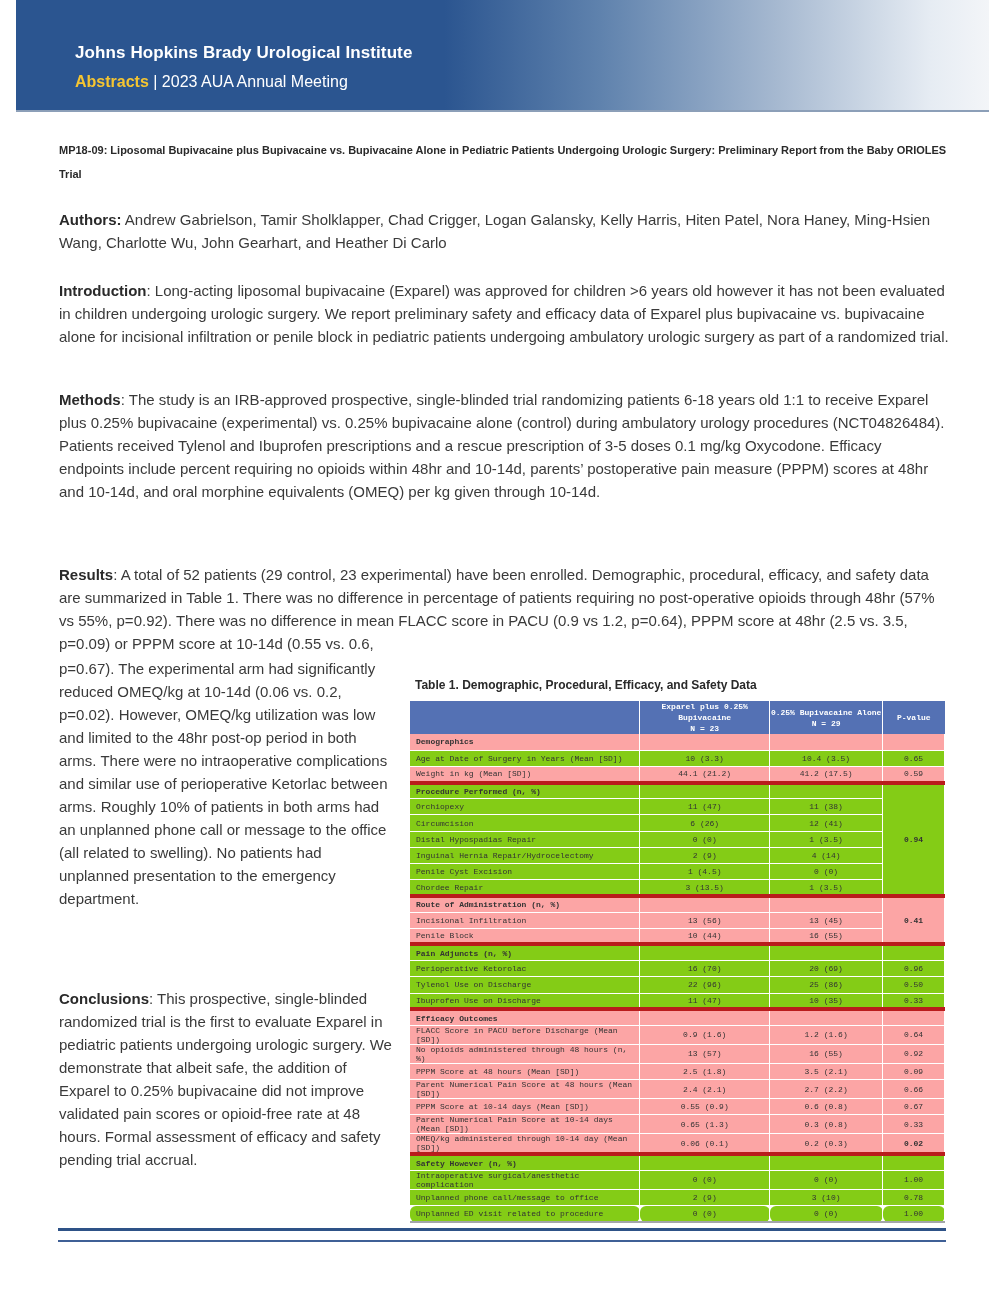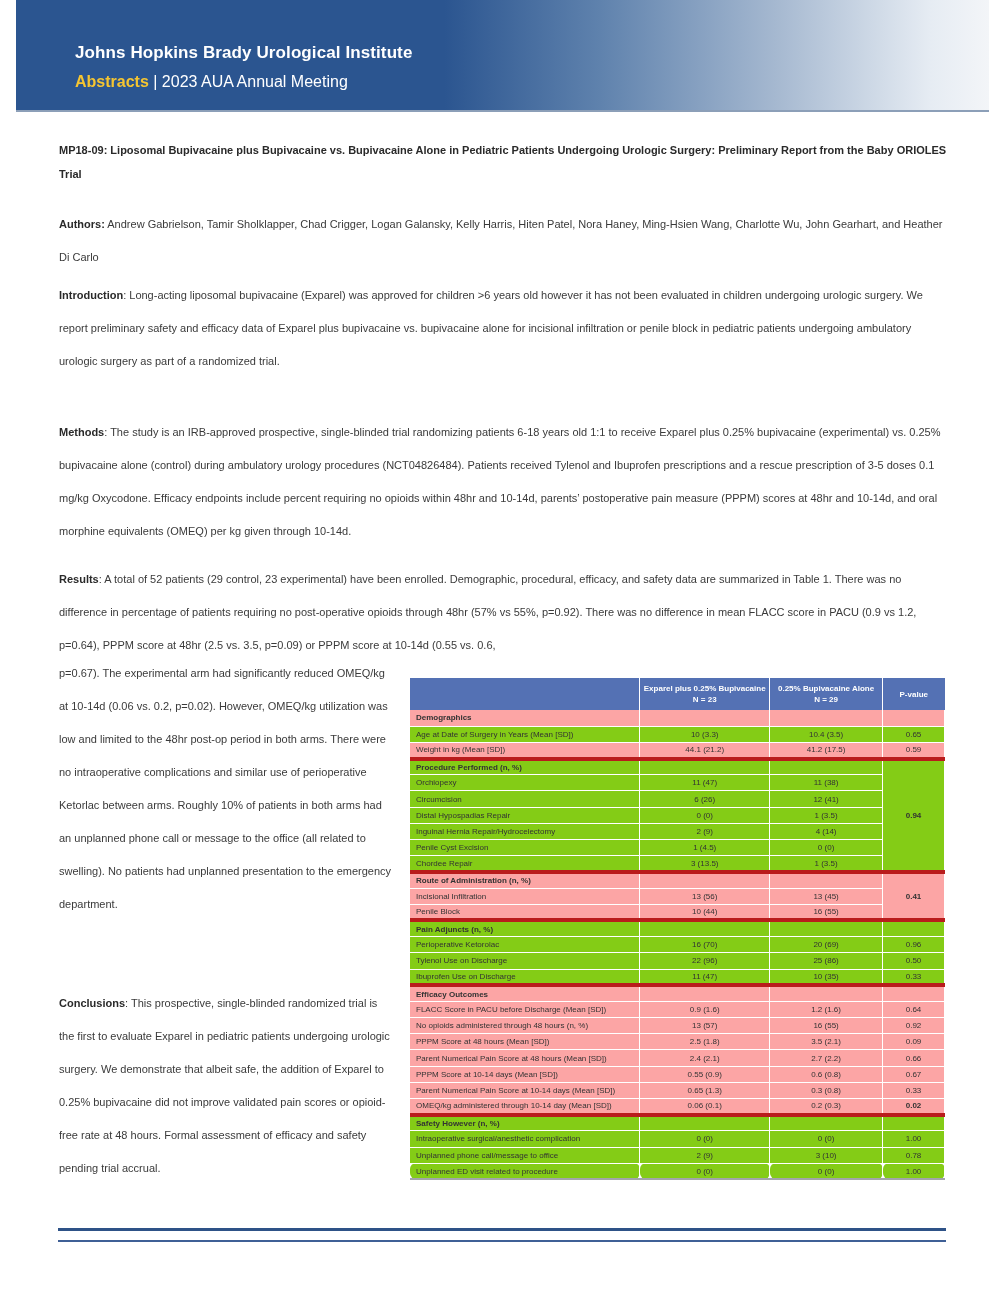--- a/index.html
+++ b/index.html
@@ -14,32 +14,32 @@
   }
   .banner .inst { position: absolute; left: 59px; top: 43px; font-size: 17px; font-weight: bold; color: #ffffff; letter-spacing: 0.1px; }
   .banner .sub { position: absolute; left: 59px; top: 73px; font-size: 16px; color: #ffffff; }
   .banner .sub .abs { color: #f5c531; font-weight: bold; }
   .logo { position: absolute; left: 758px; top: 46px; width: 190px; height: 44px; }
   .logo svg { position: absolute; left: 0; top: 0; }
   .logo .wordmark { position: absolute; left: 42px; top: 3px; font-family: "Liberation Serif", serif; font-size: 22px; color: #2e4f87; letter-spacing: -0.8px; transform: scaleX(0.88); transform-origin: left; white-space: nowrap; }
   .logo .med { position: absolute; left: 72px; top: 31px; font-size: 7px; font-weight: bold; color: #2e4f87; letter-spacing: 8px; }
 
   .title { position: absolute; left: 59px; top: 138px; width: 890px; font-size: 11px; font-weight: bold; line-height: 24px; color: #2a2a2a; }
-  .para { position: absolute; left: 59px; width: 890px; font-size: 11px; line-height: 33px; color: #3a3a3a; }
+  .para { position: absolute; left: 59px; width: 890px; font-size: 15px; line-height: 23px; color: #3a3a3a; }
   .para b { color: #2a2a2a; }
   .authors { top: 208px; }
   .intro { top: 279px; }
-  .methods { top: 416px; }
+  .methods { top: 388px; }
   .results { top: 563px; }
   .results-cont { top: 657px; width: 335px; }
   .concl { top: 987px; width: 335px; }
 
   .table-block { position: absolute; left: 410px; top: 678px; width: 537px; }
   .table-title { font-size: 12px; font-weight: bold; color: #2a2a2a; margin-bottom: 9px; padding-left: 5px; }
-  table { width: 535px; border-collapse: collapse; font-size: 8px; color: #333; }
+  table { width: 535px; border-collapse: collapse; font-size: 8px; color: #333; font-family: Liberation Mono, monospace; }
   th { background: #5471b4; color: #ffffff; font-size: 8px; font-weight: bold; height: 32px; text-align: center; border-right: 1px solid #ffffff; line-height: 11px; }
   th:last-child { border-right: none; }
   td { height: 16.2px; padding: 0 6px; border-right: 1px solid #ffffff; border-bottom: 1px solid #ffffff; }
   td.c { text-align: center; }
   tr.sec td { font-weight: bold; }
   tr.g-a td { background: #fca5a5; }
   tr.g-b td { background: #84cc16; }
   tr.sep td { border-top: 4px solid #b91c1c; }
   tr.last td { border-bottom: 2px solid #a2a5aa; border-radius: 6px; }
   td.pv-merge { vertical-align: middle; text-align: center; }
@@ -64,20 +64,21 @@
 
 <div class="para methods"><b>Methods</b><span>: The study is an IRB-approved prospective, single-blinded trial randomizing patients 6-18 years old 1:1 to receive Exparel plus 0.25% bupivacaine (experimental) vs. 0.25% bupivacaine alone (control) during ambulatory urology procedures (NCT04826484). Patients received Tylenol and Ibuprofen prescriptions and a rescue prescription of 3-5 doses 0.1 mg/kg Oxycodone. Efficacy endpoints include percent requiring no opioids within 48hr and 10-14d, parents’ postoperative pain measure (PPPM) scores at 48hr and 10-14d, and oral morphine equivalents (OMEQ) per kg given through 10-14d.</span></div>
 
 <div class="para results"><b>Results</b><span>: A total of 52 patients (29 control, 23 experimental) have been enrolled. Demographic, procedural, efficacy, and safety data are summarized in Table 1. There was no difference in percentage of patients requiring no post-operative opioids through 48hr (57% vs 55%, p=0.92). There was no difference in mean FLACC score in PACU (0.9 vs 1.2, p=0.64), PPPM score at 48hr (2.5 vs. 3.5, p=0.09) or PPPM score at 10-14d (0.55 vs. 0.6,</span></div>
 
 <div class="para results-cont">p=0.67).  The experimental arm had significantly reduced OMEQ/kg at 10-14d (0.06 vs. 0.2, p=0.02).  However, OMEQ/kg utilization was low and limited to the 48hr post-op period in both arms.  There were no intraoperative complications and similar use of perioperative Ketorlac between arms. Roughly 10% of patients in both arms had an unplanned phone call or message to the office (all related to swelling). No patients had unplanned presentation to the emergency department.</div>
 
 <div class="para concl"><b>Conclusions</b><span>: This prospective, single-blinded randomized trial is the first to evaluate Exparel in pediatric patients undergoing urologic surgery.  We demonstrate that albeit safe, the addition of Exparel to 0.25% bupivacaine did not improve validated pain scores or opioid-free rate at 48 hours. Formal assessment of efficacy and safety pending trial accrual.</span></div>
 
 <div class="table-block">
+  <div class="table-title">Table 1. Demographic, Procedural, Efficacy, and Safety Data</div>
   <table>
     <colgroup>
         <col style="width:230px">
         <col style="width:130px">
         <col style="width:113px">
         <col style="width:62px">
       </colgroup>
     <thead>
       <tr>
         <th></th>

